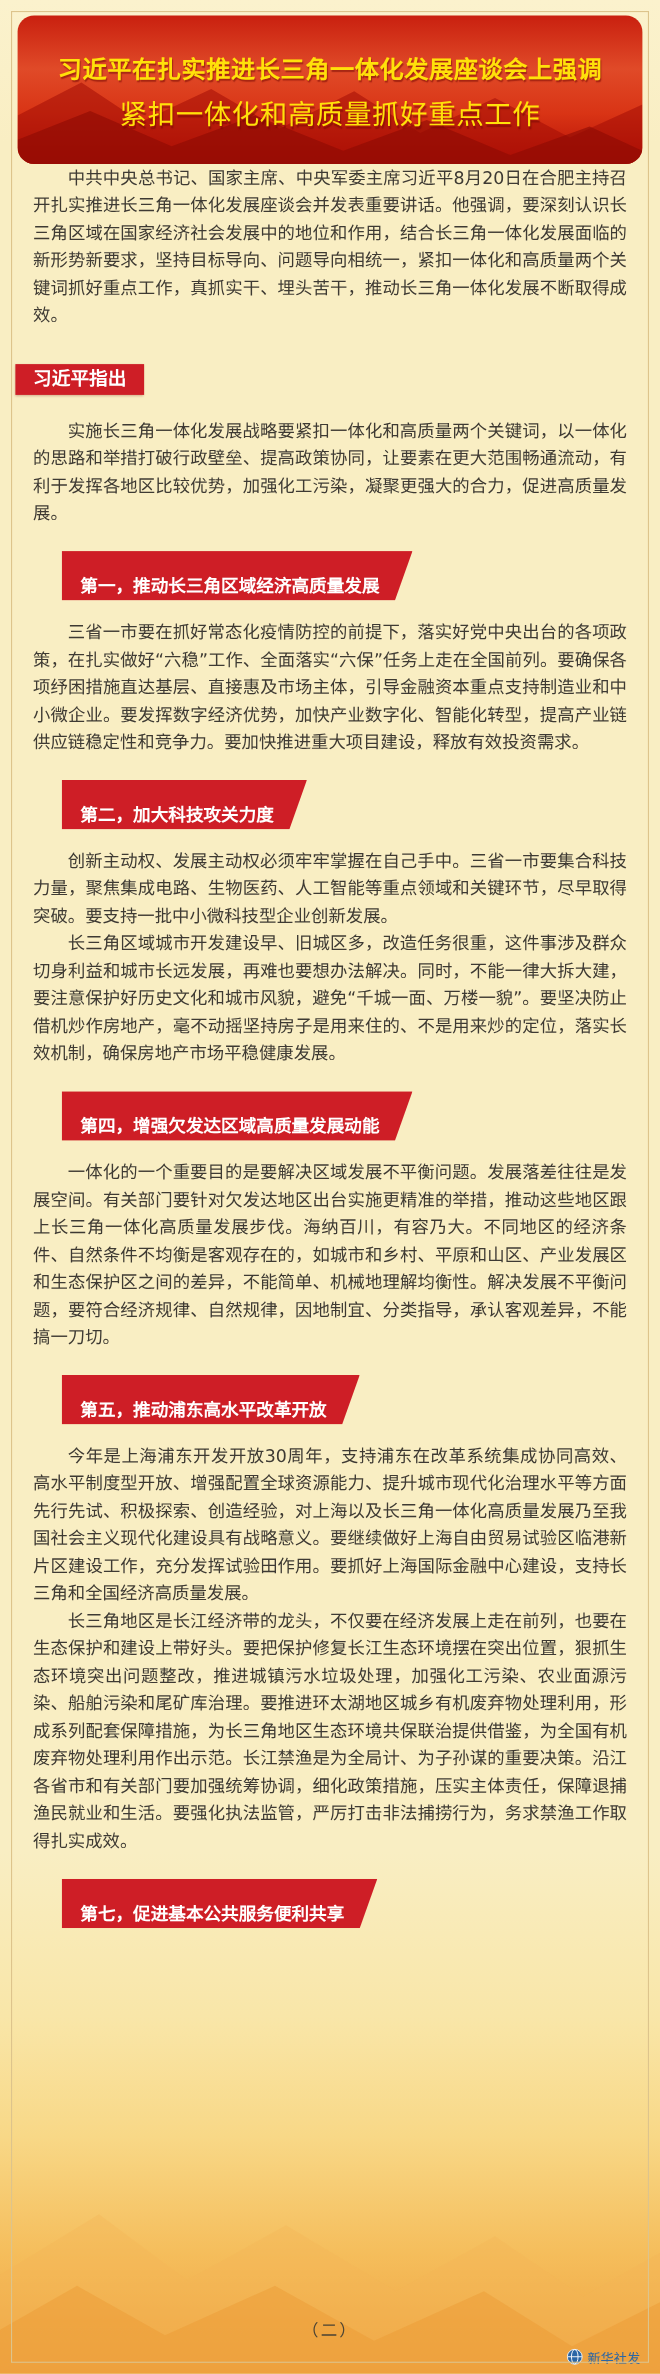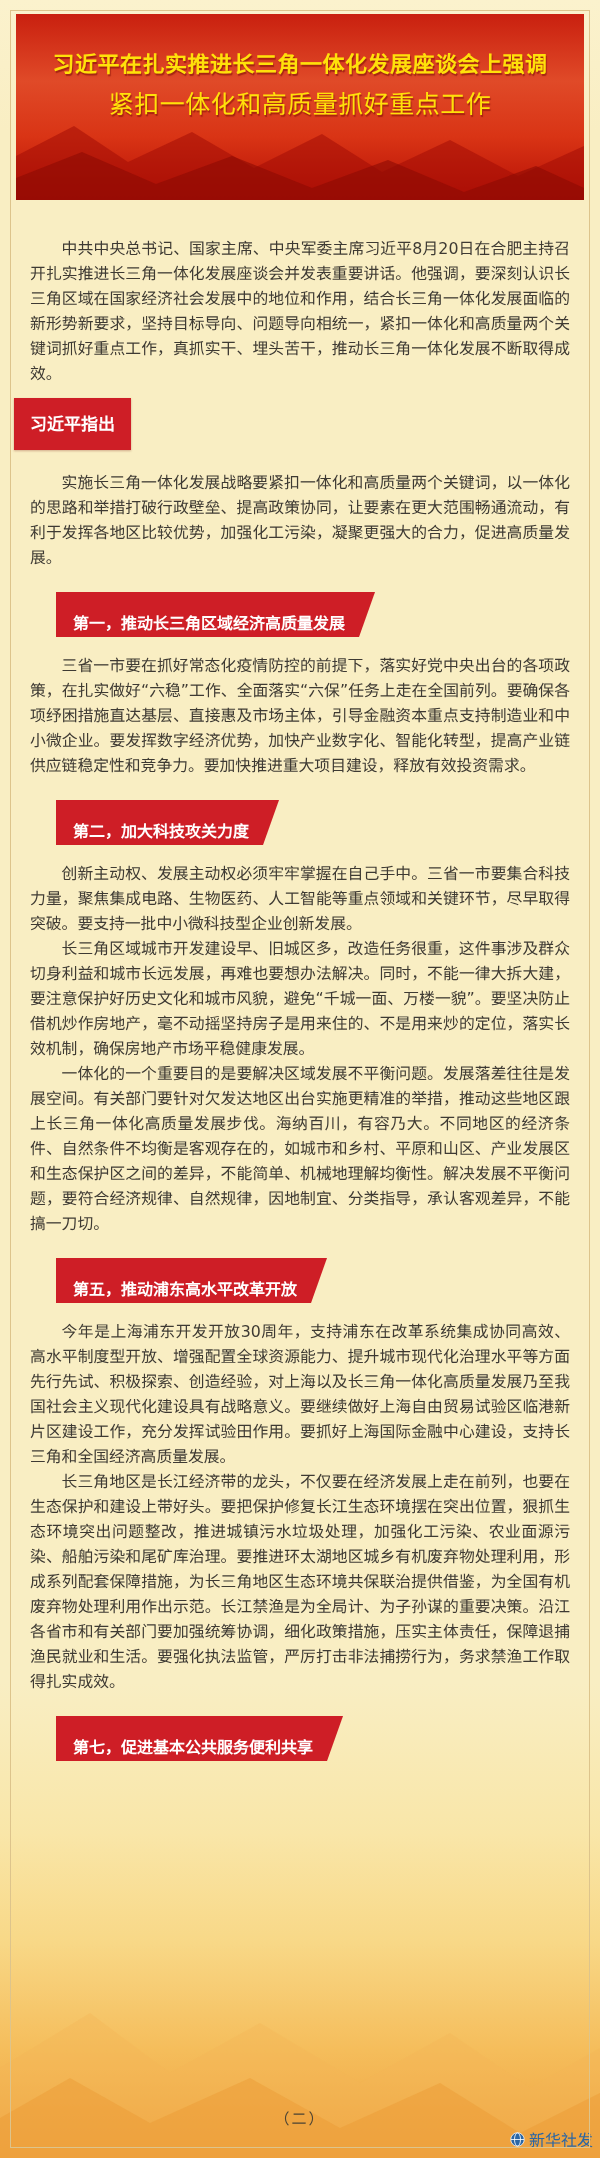--- a/index.html
+++ b/index.html
@@ -8,60 +8,61 @@
     position:relative;width:600px;height:2158px;margin:0 auto;overflow:hidden;
     background:linear-gradient(180deg,
       #fbf2cd 0%, #f9eec3 6%, #f9eec3 78%,
       #f9e6a8 85%, #f8d887 90%, #f5bd5b 95%, #eea13e 100%);
   }
   .frame{position:absolute;inset:10px;border:1px solid #ddc48c;pointer-events:none;z-index:5;}
   .inner{position:relative;padding:14px 16px 0;z-index:2;}
 
   
   .banner{
-    position:relative;height:186px;overflow:hidden;text-align:center;
+    position:relative;height:135px;overflow:hidden;text-align:center;
     background:linear-gradient(180deg,#c9200f 0%,#e04a28 36%,#d93415 66%,#b60f05 100%);
+    border-radius:15px;
   }
   .banner svg{position:absolute;left:0;bottom:0;width:100%;height:96px;display:block;}
   .banner .titles{position:relative;padding-top:36px;z-index:2;}
   .t1{font-size:22px;line-height:30px;font-weight:bold;color:#ffe10a;margin:0 0 8px;
       text-shadow:1px 2px 1px rgba(110,5,0,.5);letter-spacing:.5px;}
   .t2,.t3{font-size:25px;line-height:34px;font-weight:normal;color:#ffe10a;margin:0 0 8px;
       text-shadow:1px 2px 1px rgba(110,5,0,.5);letter-spacing:.5px;}
 
   
   .content{position:relative;padding:0 14px;}
   .para{
     font-size:15.8px;line-height:25px;color:#3e3a33;margin:0;
     text-align:justify;text-indent:2em;letter-spacing:0;
   }
-  .intro{margin-top:36px;}
+  .intro{}
 
   .lead-badge{
     width:fit-content;background:#ce1e26;color:#ffffff;font-weight:bold;
-    font-size:17px;line-height:28px;padding:12px 16px;margin:12px 0 20px -16px;
+    font-size:17px;line-height:28px;padding:0 16px;margin:32px 0 20px -16px;
     box-shadow:0 1px 2px rgba(120,20,10,.3);
   }
   .sec-badge{
     width:fit-content;background:#ce1e26;color:#ffffff;font-weight:bold;
     font-size:16px;line-height:27px;padding:18px 30px 0 17px;margin:22px 0 16px 26px;
     clip-path:polygon(0 0,100% 0,calc(100% - 16px) 100%,0 100%);
   }
 
   
   .bottom-art{position:absolute;left:0;bottom:0;width:600px;height:320px;z-index:1;pointer-events:none;}
 
   
   .page-label{
     position:absolute;left:0;right:0;bottom:30px;text-align:center;z-index:4;
     font-size:15px;color:#4c4434;letter-spacing:2px;
   }
   .credit{
-    position:absolute;right:7px;bottom:7px;z-index:4;display:flex;align-items:center;gap:4px;
-    font-size:16px;color:#2a66a5;
+    position:absolute;right:18px;bottom:7px;z-index:4;display:flex;align-items:center;gap:4px;
+    font-size:12px;color:#2a66a5;
   }
   .credit svg{display:block;}
 </style>
 </head>
 <body>
 
 <div class="page">
 
   <svg class="bottom-art" viewBox="0 0 600 320" preserveAspectRatio="none" aria-hidden="true">
     <path d="M0,320 L0,230 L90,175 L170,235 L260,185 L360,245 L450,195 L530,250 L600,210 L600,320 Z" fill="#f3b456" opacity="0.35"></path>
@@ -91,20 +92,21 @@
       <p class="para">实施长三角一体化发展战略要紧扣一体化和高质量两个关键词，以一体化的思路和举措打破行政壁垒、提高政策协同，让要素在更大范围畅通流动，有利于发挥各地区比较优势，加强化工污染，凝聚更强大的合力，促进高质量发展。</p>
 
       <div class="sec-badge">第一，推动长三角区域经济高质量发展</div>
       <p class="para">三省一市要在抓好常态化疫情防控的前提下，落实好党中央出台的各项政策，在扎实做好“六稳”工作、全面落实“六保”任务上走在全国前列。要确保各项纾困措施直达基层、直接惠及市场主体，引导金融资本重点支持制造业和中小微企业。要发挥数字经济优势，加快产业数字化、智能化转型，提高产业链供应链稳定性和竞争力。要加快推进重大项目建设，释放有效投资需求。</p>
 
       <div class="sec-badge">第二，加大科技攻关力度</div>
       <p class="para">创新主动权、发展主动权必须牢牢掌握在自己手中。三省一市要集合科技力量，聚焦集成电路、生物医药、人工智能等重点领域和关键环节，尽早取得突破。要支持一批中小微科技型企业创新发展。</p>
 
       <p class="para">长三角区域城市开发建设早、旧城区多，改造任务很重，这件事涉及群众切身利益和城市长远发展，再难也要想办法解决。同时，不能一律大拆大建，要注意保护好历史文化和城市风貌，避免“千城一面、万楼一貌”。要坚决防止借机炒作房地产，毫不动摇坚持房子是用来住的、不是用来炒的定位，落实长效机制，确保房地产市场平稳健康发展。</p>
 
+      <div class="sec-badge">第四，增强欠发达区域高质量发展动能</div>
       <p class="para">一体化的一个重要目的是要解决区域发展不平衡问题。发展落差往往是发展空间。有关部门要针对欠发达地区出台实施更精准的举措，推动这些地区跟上长三角一体化高质量发展步伐。海纳百川，有容乃大。不同地区的经济条件、自然条件不均衡是客观存在的，如城市和乡村、平原和山区、产业发展区和生态保护区之间的差异，不能简单、机械地理解均衡性。解决发展不平衡问题，要符合经济规律、自然规律，因地制宜、分类指导，承认客观差异，不能搞一刀切。</p>
 
       <div class="sec-badge">第五，推动浦东高水平改革开放</div>
       <p class="para">今年是上海浦东开发开放30周年，支持浦东在改革系统集成协同高效、高水平制度型开放、增强配置全球资源能力、提升城市现代化治理水平等方面先行先试、积极探索、创造经验，对上海以及长三角一体化高质量发展乃至我国社会主义现代化建设具有战略意义。要继续做好上海自由贸易试验区临港新片区建设工作，充分发挥试验田作用。要抓好上海国际金融中心建设，支持长三角和全国经济高质量发展。</p>
 
       <p class="para">长三角地区是长江经济带的龙头，不仅要在经济发展上走在前列，也要在生态保护和建设上带好头。要把保护修复长江生态环境摆在突出位置，狠抓生态环境突出问题整改，推进城镇污水垃圾处理，加强化工污染、农业面源污染、船舶污染和尾矿库治理。要推进环太湖地区城乡有机废弃物处理利用，形成系列配套保障措施，为长三角地区生态环境共保联治提供借鉴，为全国有机废弃物处理利用作出示范。长江禁渔是为全局计、为子孙谋的重要决策。沿江各省市和有关部门要加强统筹协调，细化政策措施，压实主体责任，保障退捕渔民就业和生活。要强化执法监管，严厉打击非法捕捞行为，务求禁渔工作取得扎实成效。</p>
 
       <div class="sec-badge">第七，促进基本公共服务便利共享</div>
 
     </div>

